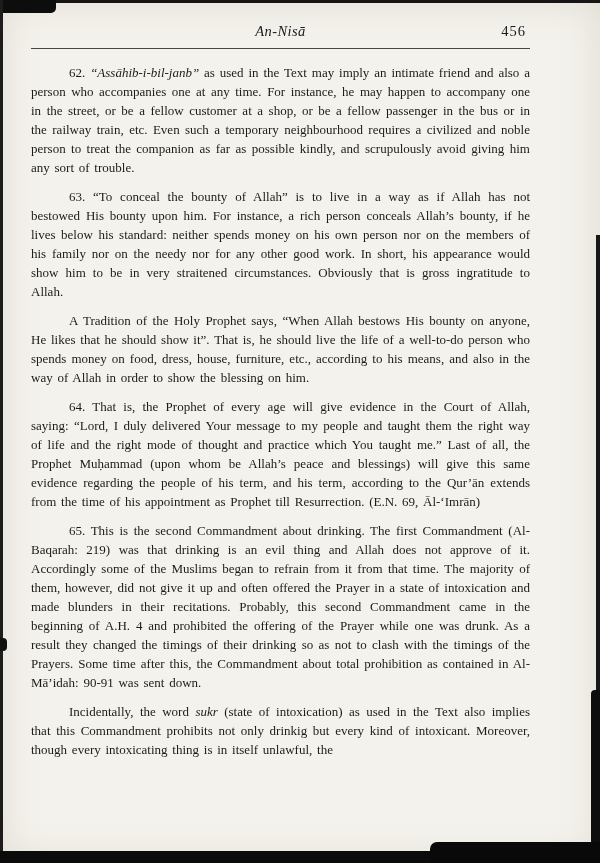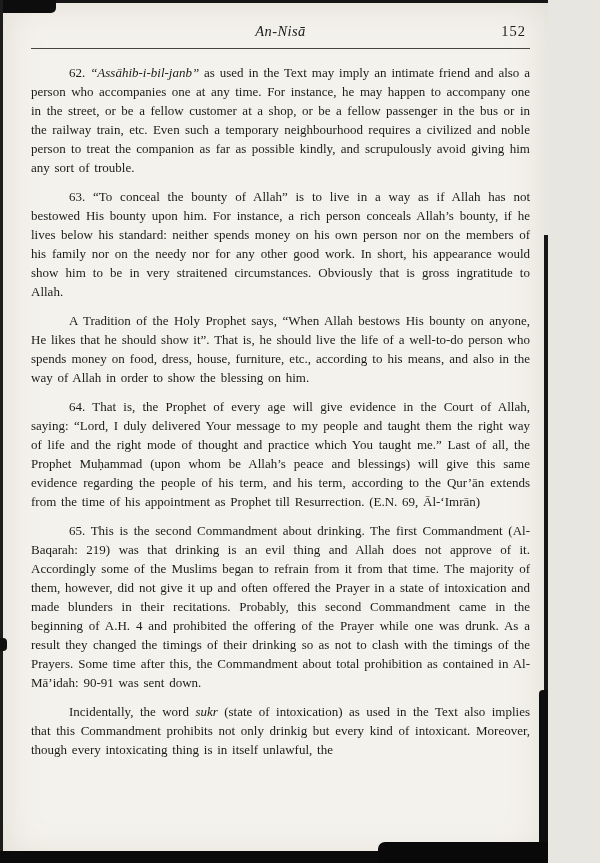--- a/index.html
+++ b/index.html
@@ -1,18 +1,18 @@
 <!DOCTYPE html>
 <html><head>
 <meta charset="utf-8">
 <style>
   html, body { margin: 0; padding: 0; background: #e8e6e1; }
   .page {
     position: relative;
-    width: 548px;
+    width: 600px;
     height: 863px;
     background: #f4f2ec;
     overflow: hidden;
     font-family: "Liberation Serif", serif;
     color: #1b1b1b;
     box-shadow: inset 0 0 40px rgba(120,110,95,0.18);
   }
   
   .scan { position: absolute; background: #111; }
   .scan-top       { top: 0; left: 0; width: 100%; height: 3px; background:#151515; }
@@ -71,21 +71,21 @@
   <div class="scan scan-left"></div>
   <div class="scan scan-left-tick"></div>
   <div class="scan scan-right"></div>
   <div class="scan scan-right-low"></div>
   <div class="scan scan-bottom"></div>
   <div class="scan scan-bottom-rt"></div>
 
   <div class="content">
     <div class="header">
       <span class="title">An-Nisā</span>
-      <span class="pagenum">152</span>
+      <span class="pagenum">456</span>
     </div>
     <div class="body">
         <p class="para"><span>62. </span><em>“Assāhib-i-bil-janb”</em><span> as used in the Text may imply an intimate friend and also a person who accompanies one at any time. For instance, he may happen to accompany one in the street, or be a fellow customer at a shop, or be a fellow passenger in the bus or in the railway train, etc. Even such a temporary neighbourhood requires a civilized and noble person to treat the companion as far as possible kindly, and scrupulously avoid giving him any sort of trouble.</span></p>
         <p class="para"><span>63. “To conceal the bounty of Allah” is to live in a way as if Allah has not bestowed His bounty upon him. For instance, a rich person conceals Allah’s bounty, if he lives below his standard: neither spends money on his own person nor on the members of his family nor on the needy nor for any other good work. In short, his appearance would show him to be in very straitened circumstances. Obviously that is gross ingratitude to Allah.</span></p>
         <p class="para"><span>A Tradition of the Holy Prophet says, “When Allah bestows His bounty on anyone, He likes that he should show it”. That is, he should live the life of a well-to-do person who spends money on food, dress, house, furniture, etc., according to his means, and also in the way of Allah in order to show the blessing on him.</span></p>
         <p class="para"><span>64. That is, the Prophet of every age will give evidence in the Court of Allah, saying: “Lord, I duly delivered Your message to my people and taught them the right way of life and the right mode of thought and practice which You taught me.” Last of all, the Prophet Muḥammad (upon whom be Allah’s peace and blessings) will give this same evidence regarding the people of his term, and his term, according to the Qur’ān extends from the time of his appointment as Prophet till Resurrection. (E.N. 69, Āl-‘Imrān)</span></p>
         <p class="para"><span>65. This is the second Commandment about drinking. The first Commandment (Al-Baqarah: 219) was that drinking is an evil thing and Allah does not approve of it. Accordingly some of the Muslims began to refrain from it from that time. The majority of them, however, did not give it up and often offered the Prayer in a state of intoxication and made blunders in their recitations. Probably, this second Commandment came in the beginning of A.H. 4 and prohibited the offering of the Prayer while one was drunk. As a result they changed the timings of their drinking so as not to clash with the timings of the Prayers. Some time after this, the Commandment about total prohibition as contained in Al-Mā’idah: 90-91 was sent down.</span></p>
         <p class="para"><span>Incidentally, the word </span><em>sukr</em><span> (state of intoxication) as used in the Text also implies that this Commandment prohibits not only drinkig but every kind of intoxicant. Moreover, though every intoxicating thing is in itself unlawful, the</span></p>
       </div>
   </div>

